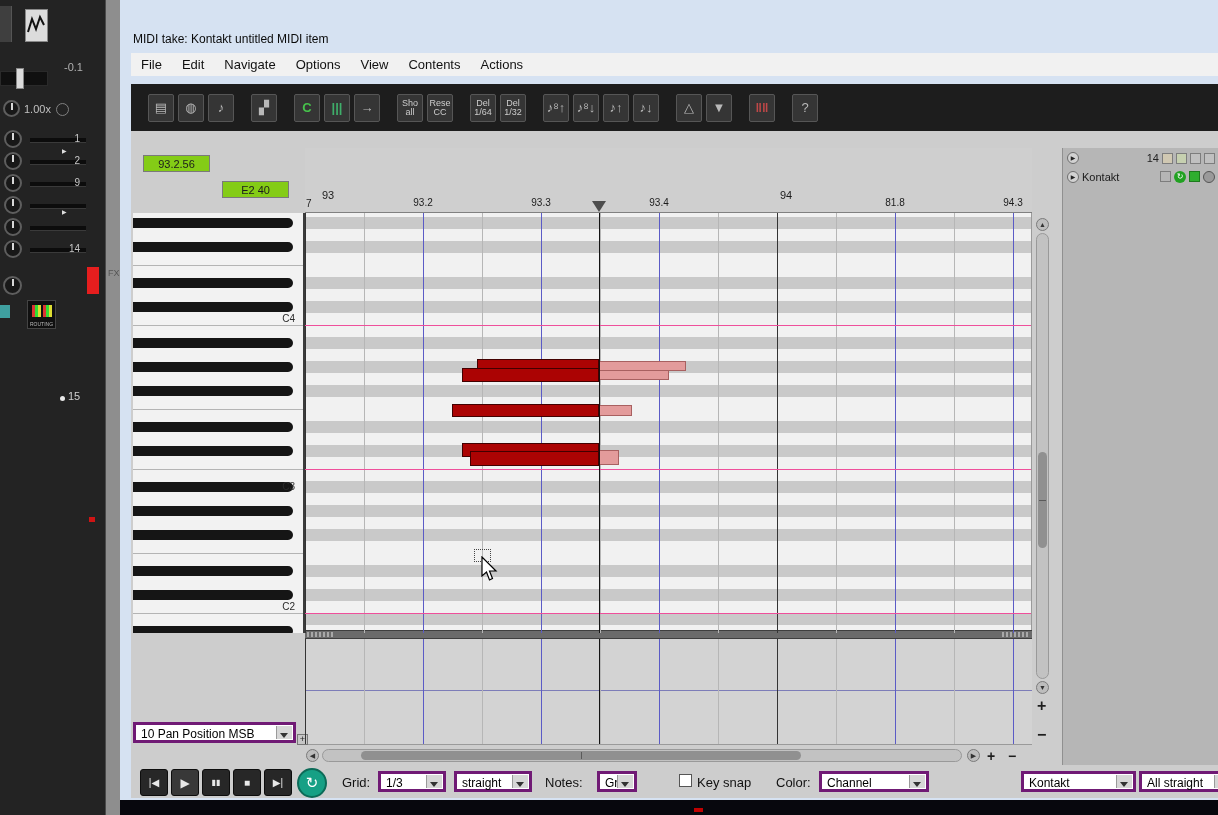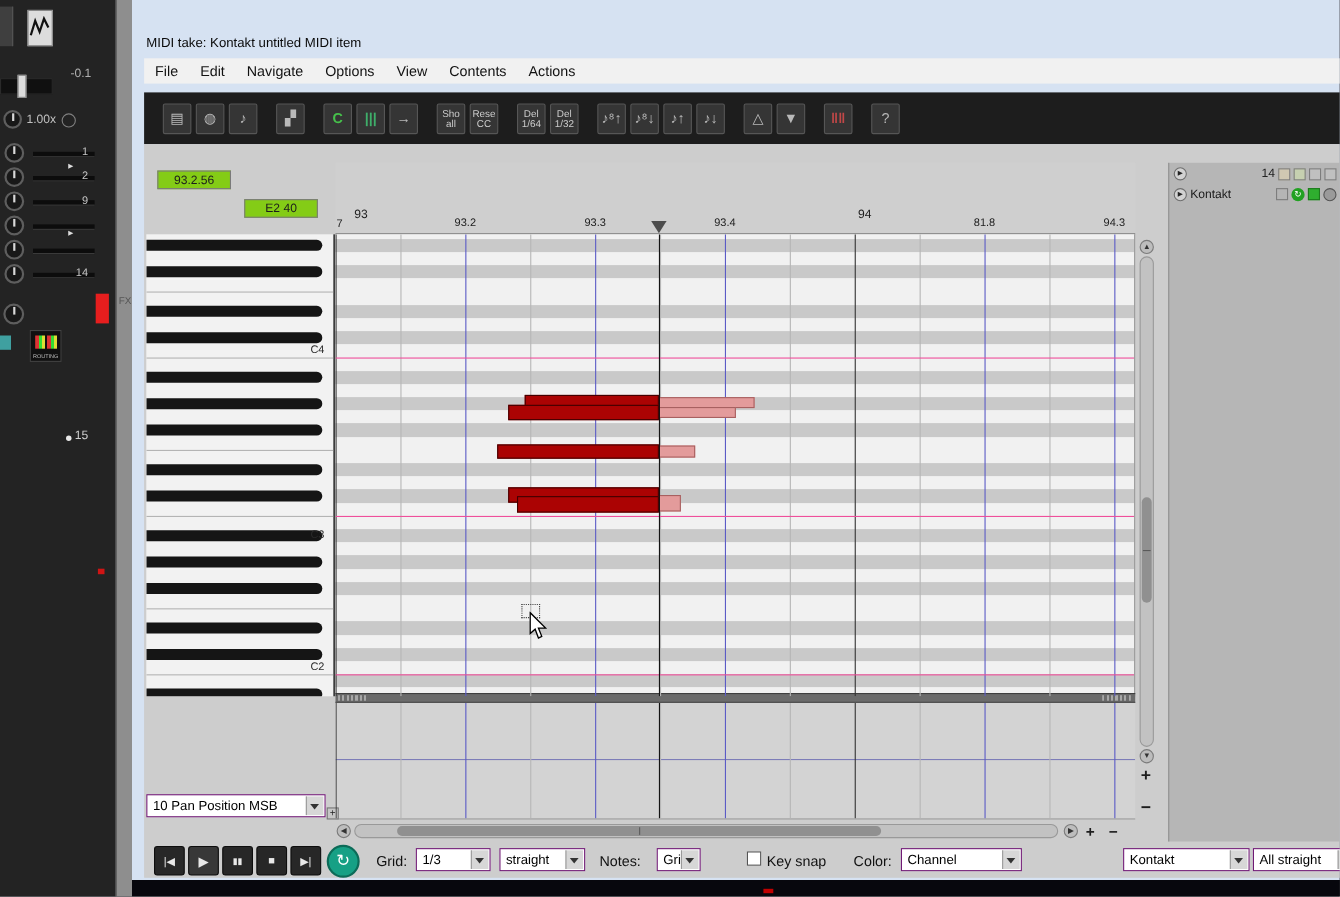--- a/index.html
+++ b/index.html
@@ -9,21 +9,21 @@
   .title{font-size:12px;color:#0a0a0a;}
   .menu-item{display:inline-block;padding:4px 10px;font-size:13px;color:#111;cursor:default;}
   .tbtn{min-width:26px;height:28px;background:#353535;border:1px solid #565656;border-radius:2px;
         color:#b9b9b9;display:flex;flex-direction:column;align-items:center;justify-content:center;
         font-size:13px;flex:none;box-sizing:border-box;}
   .ttxt div{font-size:9px;line-height:9px;color:#cccccc;}
   .readout{height:17px;background:#84cc16;border:1px solid #7a7a7a;font-size:11px;line-height:16px;
         text-align:center;color:#1c1c1c;box-sizing:border-box;}
   .note{position:absolute;background:#e39b9b;border:1px solid #a86060;box-sizing:border-box;}
   .note.sel{background:#ab0303;border-color:#420000;}
-  .dd{position:absolute;height:21px;background:#ffffff;border:1px solid #701a75;box-sizing:border-box;
+  .dd{position:absolute;height:21px;background:#ffffff;border:3px solid #701a75;box-sizing:border-box;
       font-size:12px;line-height:19px;padding-left:5px;color:#000;}
   .dda{position:absolute;right:1px;top:1px;bottom:1px;width:15px;background:#d7d7d7;border-left:1px solid #9a9a9a;}
   .dda::after{content:"";position:absolute;left:3px;top:7px;border-left:4px solid transparent;
       border-right:4px solid transparent;border-top:5px solid #333;}
   .lbl{position:absolute;font-size:13px;color:#111;}
   .tpb{position:absolute;top:0;width:28px;height:27px;background:#272727;border:1px solid #0d0d0d;
       border-radius:3px;color:#e8e8e8;display:flex;align-items:center;justify-content:center;
       font-size:10px;box-sizing:border-box;}
   .tpb.active{background:#383838;}
   .scirc{position:absolute;width:13px;height:13px;border-radius:50%;background:#bdbdbd;border:1px solid #7b7b7b;

